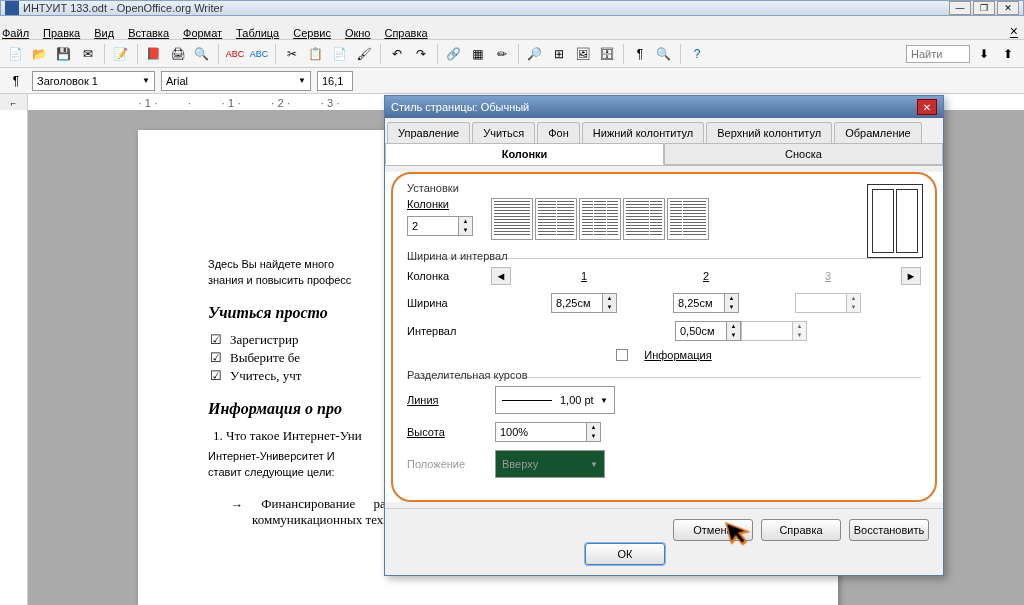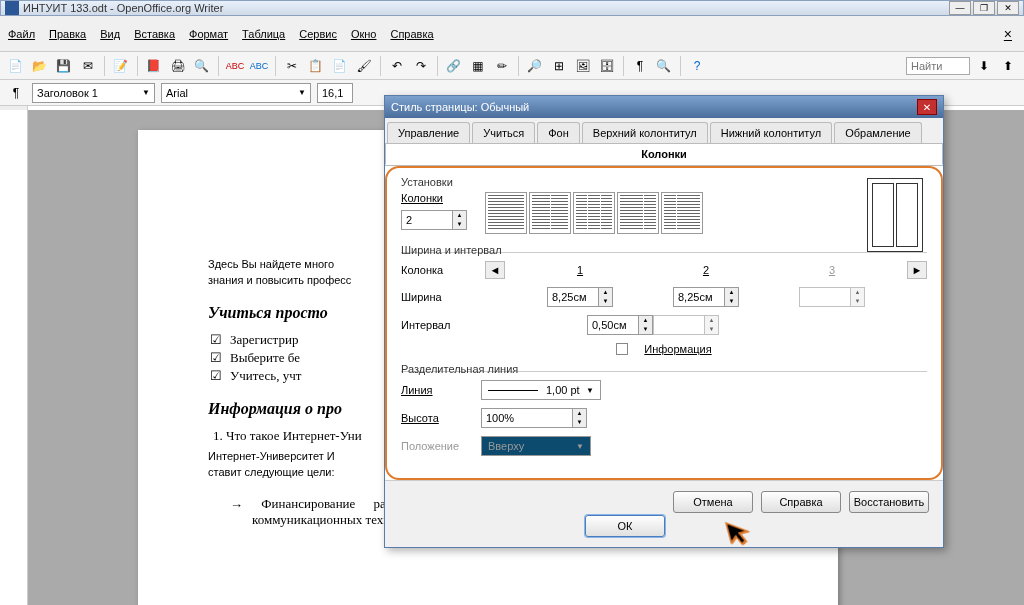--- a/index.html
+++ b/index.html
@@ -3,21 +3,21 @@
 <meta charset="utf-8">
 <style>
 * { box-sizing: border-box; margin: 0; padding: 0; font-family: Tahoma, Arial, sans-serif; font-size: 11px; }
 body { background: #fff; width: 1024px; height: 605px; overflow: hidden; position: relative; }
 
 .titlebar { height: 16px; background: linear-gradient(#e8f0fa, #d0dae8); display: flex; align-items: center; padding: 0 4px; border: 1px solid #8ba0bc; }
 .titlebar .icon { width: 14px; height: 14px; background: #2b5797; margin-right: 4px; }
 .titlebar .title { flex: 1; color: #333; }
 .titlebar .winbtn { width: 22px; height: 14px; border: 1px solid #999; margin-left: 2px; background: #eee; display: flex; align-items: center; justify-content: center; font-size: 9px; }
 
-.menubar { height: 36px; background: #f0f0f0; display: flex; align-items: center; padding: 0 8px; border-bottom: 1px solid #ccc; }
+.menubar { height: 24px; background: #f0f0f0; display: flex; align-items: flex-end; padding: 0 2px; border-bottom: 1px solid #ccc; }
 .menubar span { margin-right: 14px; text-decoration: underline; cursor: default; }
 .menubar .closex { margin-left: auto; font-size: 14px; margin-right: 4px; }
 
 .toolbar { height: 28px; background: #f5f5f5; border-bottom: 1px solid #ccc; display: flex; align-items: center; padding: 0 6px; gap: 4px; }
 .tbtn { width: 20px; height: 20px; border: 1px solid transparent; display: inline-flex; align-items: center; justify-content: center; font-size: 12px; }
 .sep { width: 1px; height: 20px; background: #ccc; margin: 0 2px; }
 .findbox { border: 1px solid #aaa; height: 18px; padding: 0 4px; width: 64px; color: #888; }
 
 .formatbar { height: 26px; background: #f5f5f5; border-bottom: 1px solid #ccc; display: flex; align-items: center; padding: 0 6px; gap: 6px; }
 .combo { border: 1px solid #999; height: 20px; background: #fff; display: flex; align-items: center; padding: 0 4px; }
@@ -48,43 +48,43 @@
 .dialog-title { height: 22px; background: linear-gradient(#7da2ce, #4a6d9c); color: #fff; display: flex; align-items: center; padding: 0 6px; font-size: 11px; }
 .dialog-title .closebtn { margin-left: auto; width: 20px; height: 16px; background: #c43030; color: #fff; display: flex; align-items: center; justify-content: center; border: 1px solid #800; font-size: 10px; }
 
 .tabs-row { display: flex; border-bottom: 1px solid #bbb; background: #f0f0f0; padding-top: 4px; }
 .tab { padding: 4px 10px; border: 1px solid #bbb; border-bottom: none; background: #eaeaea; margin-left: 2px; border-radius: 3px 3px 0 0; font-size: 11px; }
 .tabs-row2 { display: flex; background: #f0f0f0; border-bottom: 1px solid #bbb; }
 .tab2 { flex: 1; text-align: center; padding: 4px; border: 1px solid #bbb; border-top: none; background: #eaeaea; }
 .tab2.active { background: #fff; font-weight: bold; border-bottom: 1px solid #fff; }
 
 .dialog-body { background: #fff; padding: 0; position: relative; }
-.highlight-area { border: 2px solid #e07b2c; border-radius: 14px; padding: 8px 14px 14px 14px; }
+.highlight-area { border: 2px solid #e07b2c; border-radius: 20px; margin: 6px; padding: 8px 14px 14px 14px; }
 
 .fieldset-label { font-size: 11px; color: #333; margin-bottom: 4px; }
 .group-line { border-top: 1px solid #ccc; margin-top: -8px; margin-bottom: 8px; }
 .row { display: flex; align-items: center; margin-bottom: 8px; gap: 12px; }
 .label { width: 72px; text-decoration: underline; }
 .label-plain { width: 72px; }
 .spinner { display: inline-flex; border: 1px solid #999; height: 20px; }
 .spinner input { border: none; width: 50px; padding: 0 4px; height: 18px; font-size: 11px; }
 .spinner .btns { display: flex; flex-direction: column; width: 14px; }
 .spinner .btns div { height: 9px; border-left: 1px solid #999; background: #eee; font-size: 6px; text-align: center; line-height: 8px; }
 .col-presets { display: flex; gap: 2px; }
 .preset { width: 42px; height: 42px; border: 1px solid #999; background: #fff; padding: 2px; display: flex; gap: 1px; }
 .preset div { flex: 1; background: repeating-linear-gradient(#666 0 1px, #fff 1px 3px); }
 .preview { position: absolute; right: 20px; top: 12px; width: 56px; height: 74px; border: 1px solid #333; background: #fff; display: flex; padding: 4px; gap: 2px; }
 .preview div { flex: 1; border: 1px solid #333; }
 .arrow-btn { width: 20px; height: 18px; border: 1px solid #bbb; background: #eee; display: flex; align-items: center; justify-content: center; }
 
-.divider-row { display: flex; align-items: center; margin-bottom: 8px; }
+.divider-row { display: flex; align-items: center; margin-bottom: 8px; gap: 8px; }
 .divider-row .lbl { width: 80px; text-decoration: underline; }
 .divider-row .lbl-dis { width: 80px; color: #999; }
-.dd-combo { border: 1px solid #999; height: 20px; display: flex; align-items: center; padding: 0 6px; background: #fff; }
-.dd-combo.dis { color: #999; background: #0c4a6e; }
+.dd-combo { border: 1px solid #999; height: 28px; display: flex; align-items: center; padding: 0 6px; background: #fff; }
+.dd-combo.dis { color: #999; background: #14532d; }
 .line-sample { display: inline-block; width: 50px; border-top: 1px solid #000; margin-right: 8px; }
 
 .dialog-buttons { display: flex; justify-content: flex-end; gap: 8px; padding: 10px 14px; background: #f0f0f0; border-top: 1px solid #ccc; }
 .dlg-btn { width: 80px; height: 22px; border: 1px solid #888; background: linear-gradient(#fefefe,#e0e0e0); border-radius: 3px; }
 .dlg-btn.default { border: 1px solid #4a7dbb; box-shadow: 0 0 0 1px #8ab4e8; margin-top: 24px; }
 
 .cursor-arrow { position: absolute; left: 728px; top: 518px; z-index: 200; font-size: 26px; color: #000; transform: rotate(-15deg); pointer-events: none; }
 .cursor-arrow svg { filter: drop-shadow(1px 1px 0 #e07b2c); }
 
 .chk { display: inline-block; width: 12px; height: 12px; border: 1px solid #888; background: #fff; margin-right: 4px; vertical-align: middle; }
@@ -205,26 +205,27 @@
 
 <div class="dialog">
   <div class="dialog-title">
     <span>Стиль страницы: Обычный</span>
     <div class="closebtn">✕</div>
   </div>
   <div class="tabs-row">
     <div class="tab">Управление</div>
     <div class="tab">Учиться</div>
     <div class="tab">Фон</div>
+    <div class="tab">Нижний колонтитул</div>
     <div class="tab">Верхний колонтитул</div>
-    <div class="tab">Нижний колонтитул</div>
     <div class="tab">Обрамление</div>
   </div>
   <div class="tabs-row2">
     <div class="tab2 active">Колонки</div>
+    <div class="tab2">Сноска</div>
   </div>
 
   <div class="dialog-body">
     <div class="highlight-area">
 
       <div class="fieldset-label">Установки</div>
       <div class="preview">
           <div></div>
           <div></div>
         </div>
@@ -303,21 +304,21 @@
                 <div>▼</div>
               </div>
             </div>
         </div>
         <div style="width:20px"></div>
       </div>
 
       <div class="row">
         <div class="label-plain">Интервал</div>
         <div style="width:20px"></div>
-        <div style="flex:1;display:flex;justify-content:flex-start">
+        <div style="flex:1;display:flex;justify-content:center">
           <div style="width:70px"></div>
           <div class="spinner">
               <input value="0,50см" style="">
               <div class="btns">
                 <div>▲</div>
                 <div>▼</div>
               </div>
             </div>
           <div class="spinner" style="opacity:0.6">
               <input value="" style="">
@@ -328,21 +329,21 @@
             </div>
         </div>
         <div style="width:20px"></div>
       </div>
 
       <div class="row" style="justify-content:center">
         <span class="chk"></span>
         <span style="text-decoration:underline">Информация</span>
       </div>
 
-      <div class="fieldset-label">Разделительная линия</div>
+      <div class="fieldset-label">Разделительная курсов</div>
       <div class="group-line"></div>
 
       <div class="divider-row">
         <div class="lbl">Линия</div>
         <div class="dd-combo" style="width:120px">
             <span class="line-sample"></span>
             <span>1,00 pt</span>
             <span style="margin-left:auto;font-size:8px">▼</span>
           </div>
       </div>

